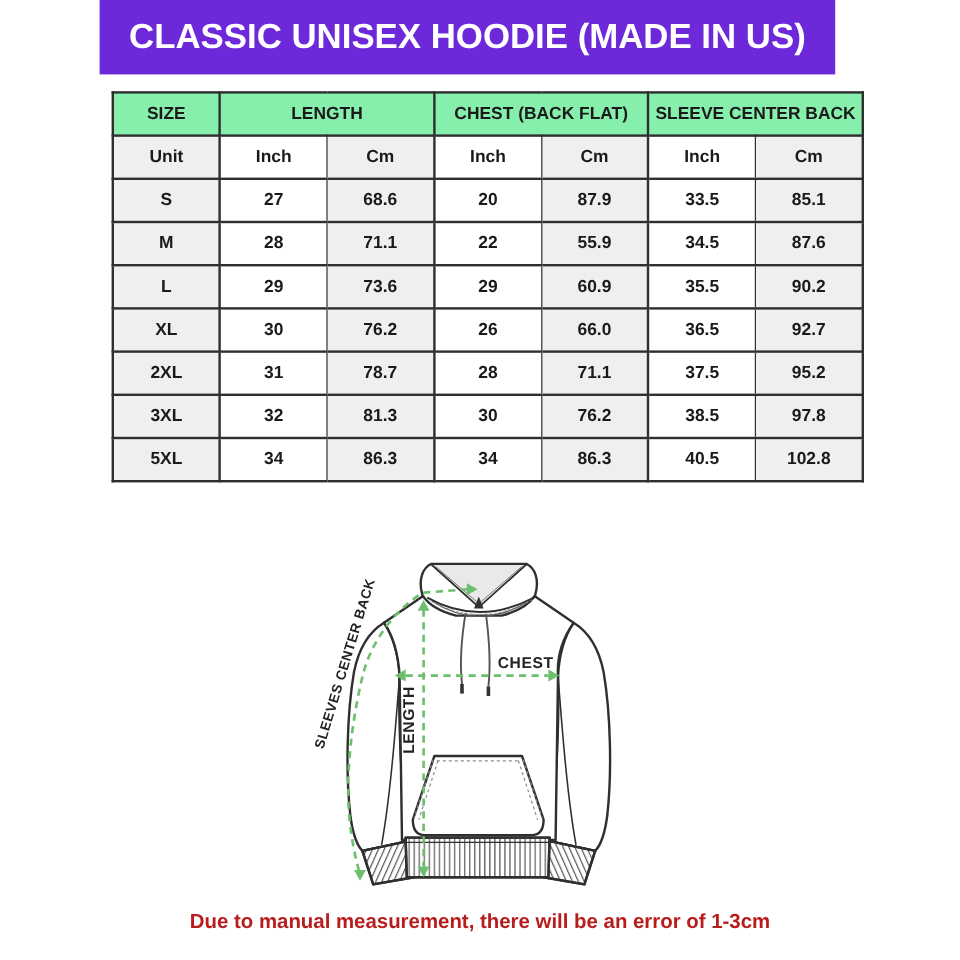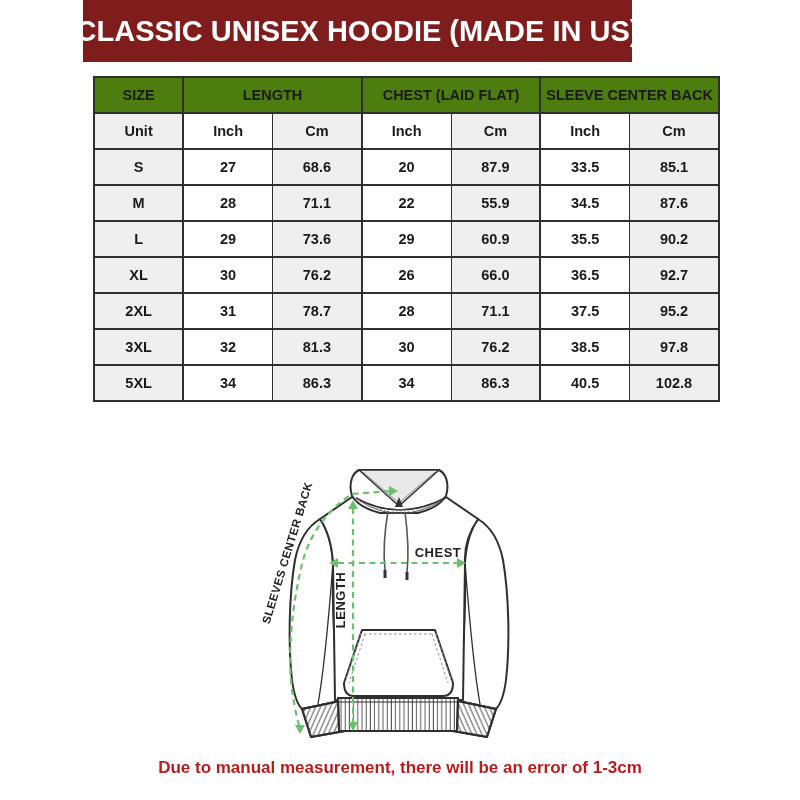--- a/index.html
+++ b/index.html
@@ -1,28 +1,28 @@
 <!DOCTYPE html>
 <html><head>
 <meta charset="utf-8">
 <style>
   html,body{margin:0;padding:0;background:#ffffff;}
   body{width:800px;height:800px;font-family:"Liberation Sans",sans-serif;}
   .page{position:relative;width:800px;height:800px;background:#ffffff;overflow:hidden;}
 
   
-  .banner{position:absolute;left:83px;top:0;width:549px;height:62px;background:#7f1d1d;
+  .banner{position:absolute;left:83px;top:0;width:613px;height:62px;background:#6d28d9;
           display:flex;align-items:center;justify-content:center;}
   .banner span{color:#ffffff;font-weight:bold;font-size:29px;white-space:nowrap;}
 
   
   .size-table{position:absolute;left:93px;top:76px;width:627px;border-collapse:collapse;table-layout:fixed;}
   .size-table td{border:2px solid #2f2f2f;height:34px;padding:0;text-align:center;vertical-align:middle;
                  font-weight:bold;font-size:14.5px;color:#1a1a1a;}
-  .group-row td{background:#4d7c0f;}
+  .group-row td{background:#86efac;}
   .data-row td:nth-child(odd){background:#efefef;}
   .data-row td:nth-child(even){background:#ffffff;}
   .data-row td:nth-child(2),.data-row td:nth-child(4),.data-row td:nth-child(6){border-right-width:1px;}
   .data-row td:nth-child(3),.data-row td:nth-child(5),.data-row td:nth-child(7){border-left-width:1px;}
 
   
   .diagram{position:absolute;left:255px;top:440px;}
 
   
   .note{position:absolute;left:0;top:758px;width:100%;text-align:center;
@@ -44,21 +44,21 @@
         <col style="width:14.28%">
       <col style="width:14.28%">
         <col style="width:14.28%">
         <col style="width:14.28%">
         <col style="width:14.32%">
     </colgroup>
     <tbody>
       <tr class="group-row">
         <td>SIZE</td>
         <td colspan="2">LENGTH</td>
-        <td colspan="2">CHEST (LAID FLAT)</td>
+        <td colspan="2">CHEST (BACK FLAT)</td>
         <td colspan="2">SLEEVE CENTER BACK</td>
       </tr>
       <tr class="data-row">
         <td>Unit</td>
         <td>Inch</td>
         <td>Cm</td>
         <td>Inch</td>
         <td>Cm</td>
         <td>Inch</td>
         <td>Cm</td>

